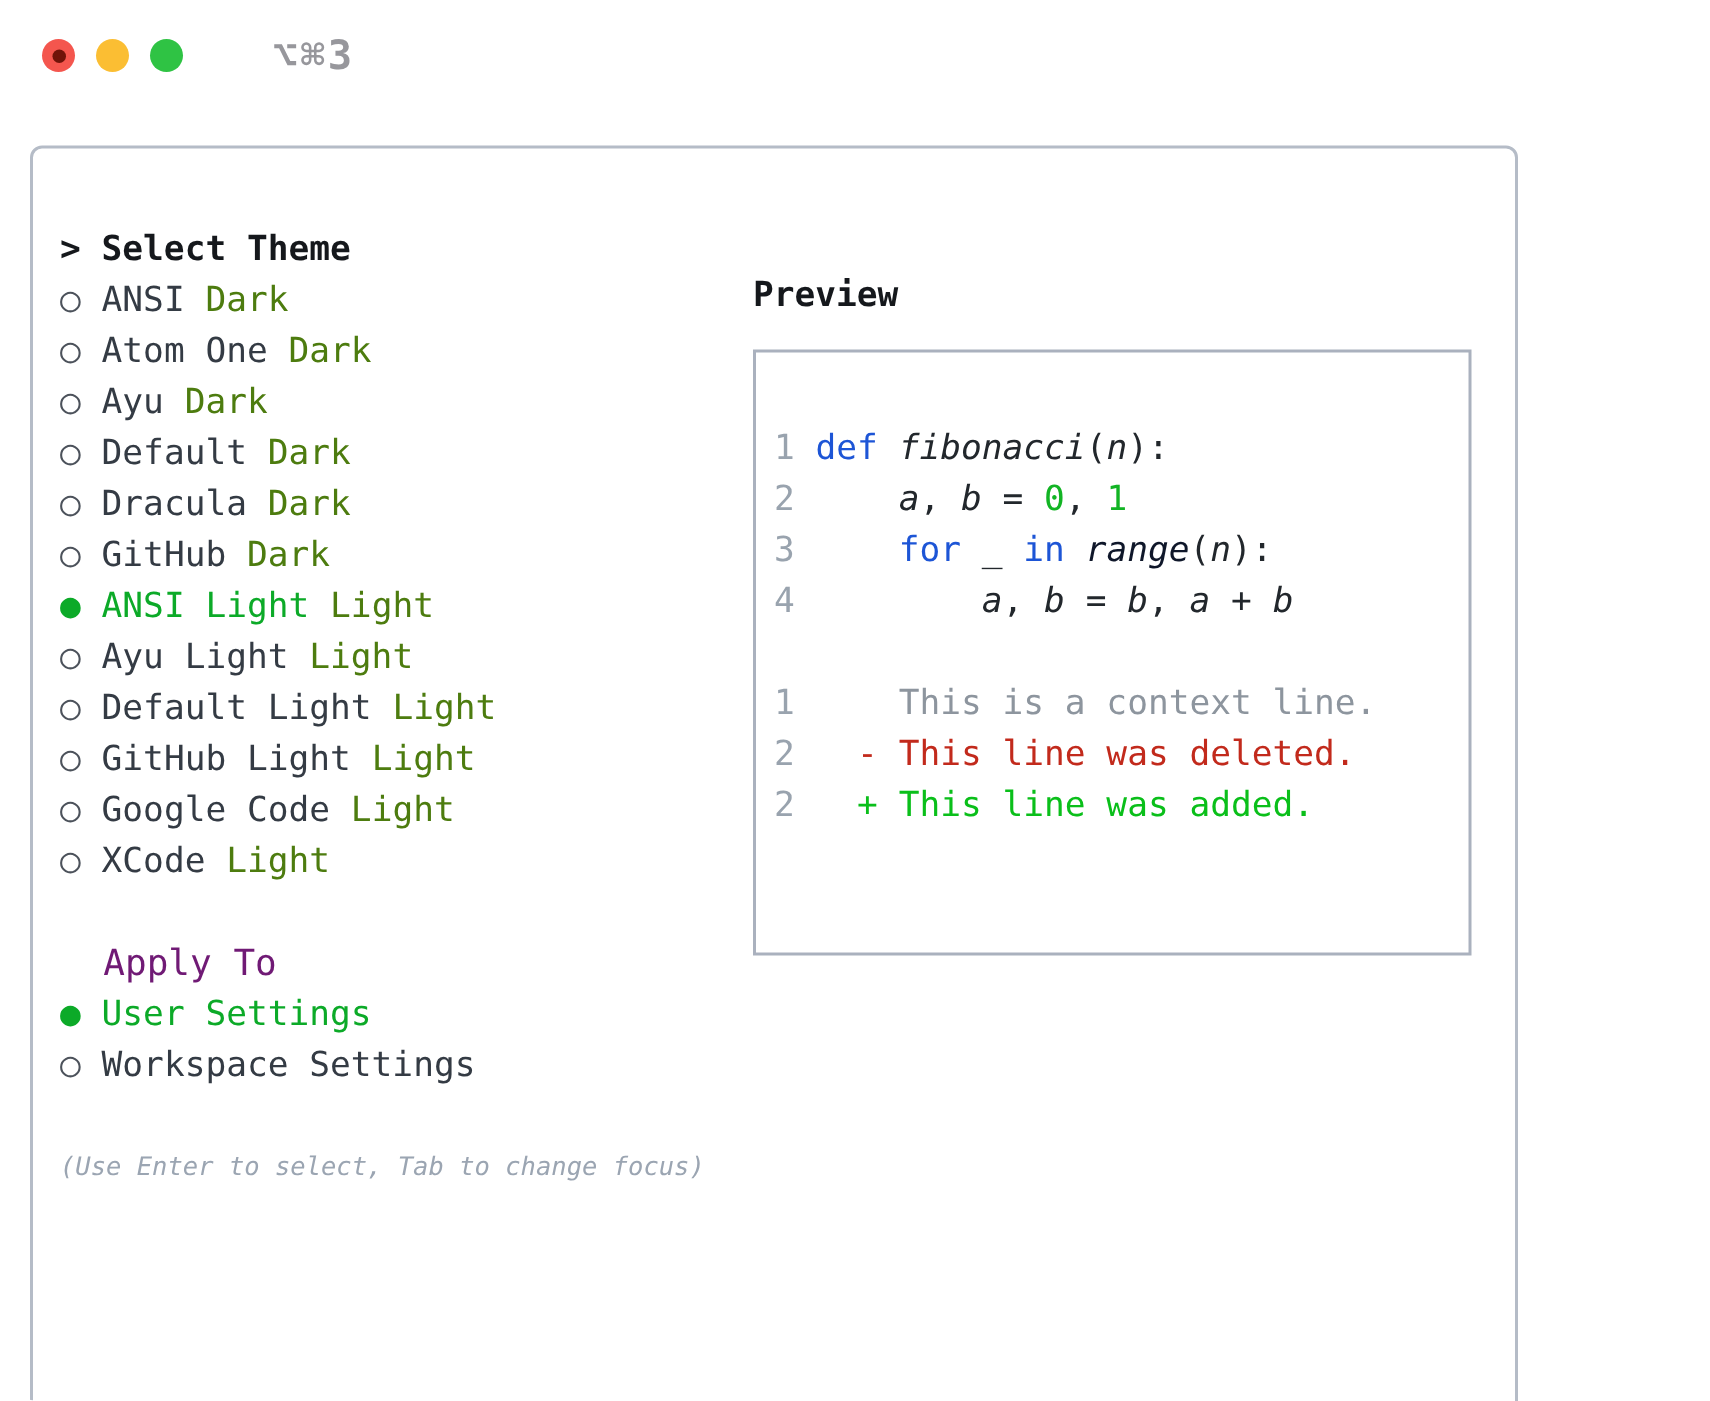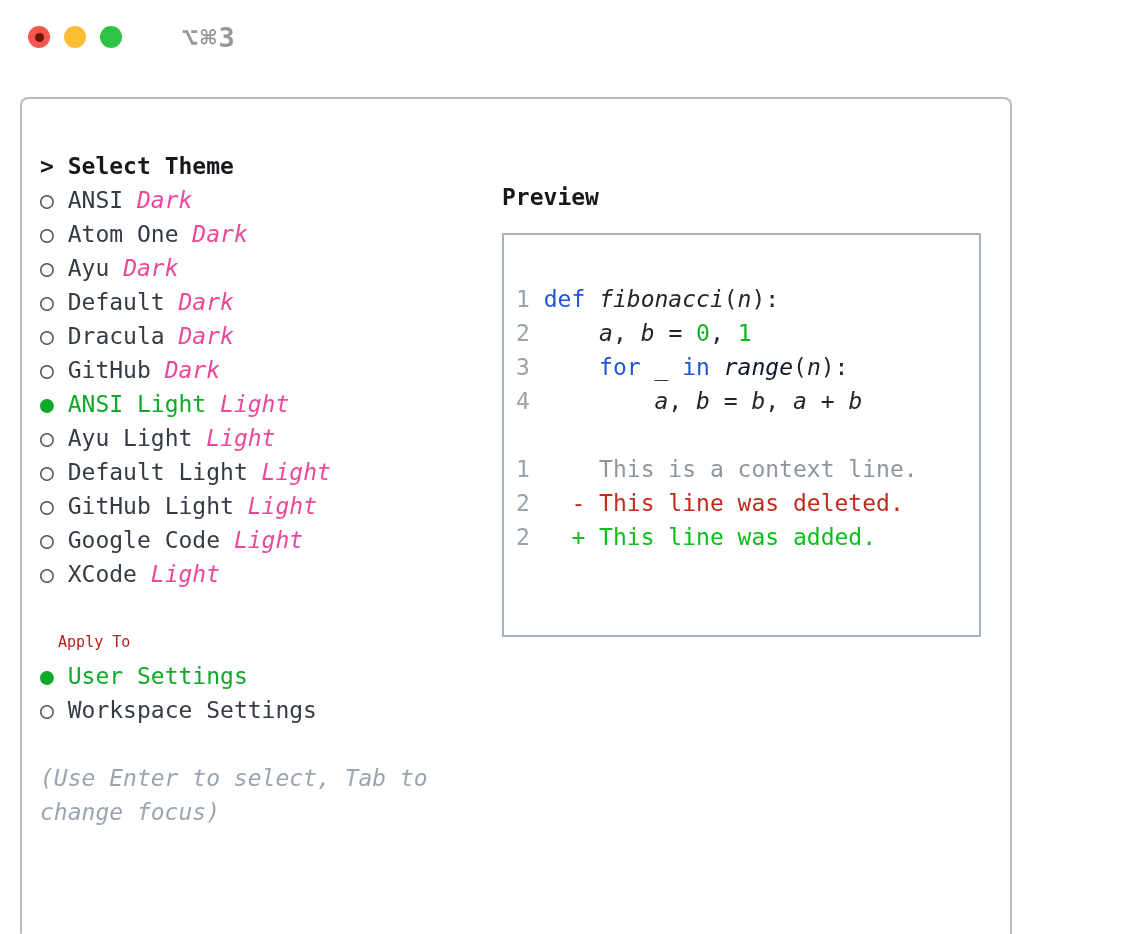--- a/index.html
+++ b/index.html
@@ -21,28 +21,28 @@
 
   
   .main-box { position: absolute; left: 20px; top: 97px; width: 992px; height: 926px;
               border: 2px solid #b5bcc7; border-radius: 8px; background: #ffffff;
               display: flex; padding: 50px 0 0 18px; }
   .left-col { width: 442px; flex: none; }
   .right-col { flex: 1; padding-left: 20px; }
 
   .row, .hdr-row { line-height: 34px; font-size: 23px; white-space: pre; }
   .hdr-row { font-weight: bold; color: #15181c; }
-  .apply-hdr { line-height: 34px; font-size: 15px; color: #b91c1c; padding-left: 2ch; }
+  .apply-hdr { line-height: 34px; font-size: 24px; color: #701a75; padding-left: 2ch; }
   .marker { color: #4c525b; }
   .marker.sel { color: #0caa28; }
   .opt-name { color: #343b44; }
   .opt-name.sel { color: #0caa28; }
-  .variant { color: #ec4899; font-style: italic; }
+  .variant { color: #4d7c0f; }
   .spacer { height: 34px; }
-  .hint { margin-top: 34px; line-height: 34px; font-size: 23px; color: #9ba5b2;
+  .hint { margin-top: 34px; line-height: 34px; font-size: 17px; color: #9ba5b2;
           font-style: italic; width: 432px; white-space: normal; }
 
   
   .preview-hdr { font-weight: bold; font-size: 23px; line-height: 34px; color: #15181c; margin-top: 31px; }
   .preview-box { margin-top: 19px; width: 479px; height: 404px; background: #ffffff;
                  border: 2px solid #aab1be; padding: 47px 13px 0 12px; }
   .cline { line-height: 34px; font-size: 23px; white-space: pre; }
   .ln { color: #99a3ae; }
   .tok-kw { color: #1d55d6; }
   .tok-pl { color: #22272c; }

